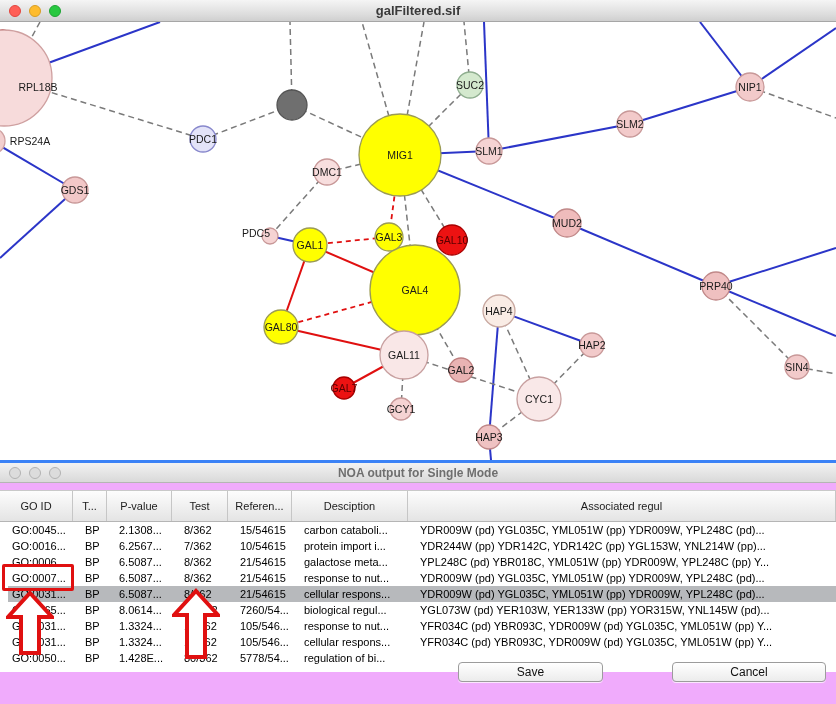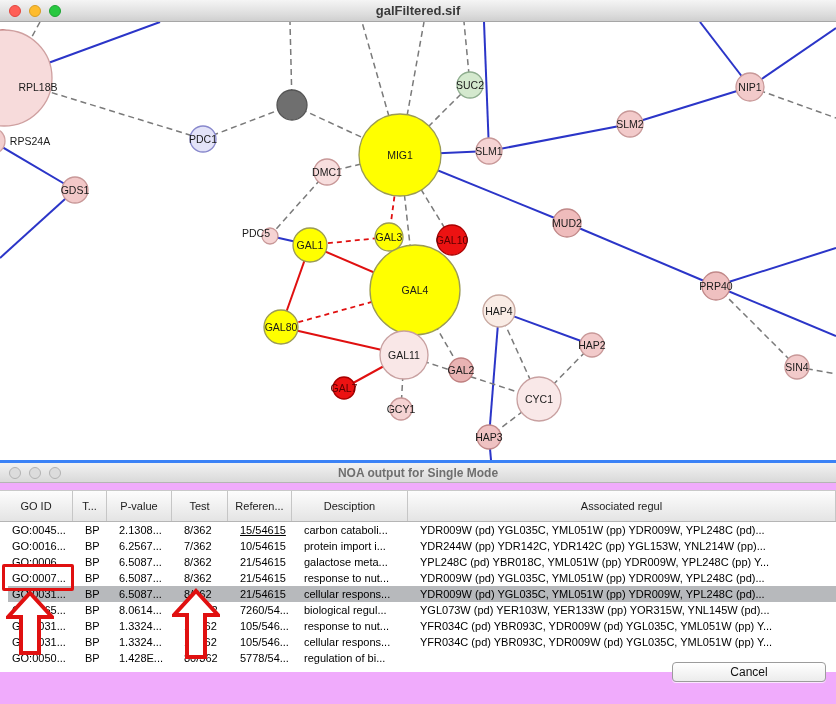--- a/index.html
+++ b/index.html
@@ -198,21 +198,21 @@
       <div class="th" style="width: 64px;">Referen...</div>
       <div class="th" style="width: 116px;">Desciption</div>
       <div class="th" style="width: 428px;">Associated regul</div>
     </div>
   <div class="tbody" id="table-body">
       <div class="trow">
         <div class="td" style="width: 73px;">GO:0045...</div>
         <div class="td" style="width: 34px;">BP</div>
         <div class="td" style="width: 65px;">2.1308...</div>
         <div class="td" style="width: 56px;">8/362</div>
-        <div class="td" style="width: 64px; text-decoration: underline;">15/54615</div>
+        <div class="td" style="width: 64px;">15/54615</div>
         <div class="td" style="width: 116px;">carbon cataboli...</div>
         <div class="td" style="width: 428px;">YDR009W (pd) YGL035C, YML051W (pp) YDR009W, YPL248C (pd)...</div>
       </div>
       <div class="trow">
         <div class="td" style="width: 73px;">GO:0016...</div>
         <div class="td" style="width: 34px;">BP</div>
         <div class="td" style="width: 65px;">6.2567...</div>
         <div class="td" style="width: 56px;">7/362</div>
         <div class="td" style="width: 64px;">10/54615</div>
         <div class="td" style="width: 116px;">protein import i...</div>
@@ -275,20 +275,21 @@
       <div class="trow">
         <div class="td" style="width: 73px;">GO:0050...</div>
         <div class="td" style="width: 34px;">BP</div>
         <div class="td" style="width: 65px;">1.428E...</div>
         <div class="td" style="width: 56px;">80/362</div>
         <div class="td" style="width: 64px;">5778/54...</div>
         <div class="td" style="width: 116px;">regulation of bi...</div>
       </div>
     </div>
 
+  <div class="mac-btn" id="btn-save">Save</div>
   <div class="mac-btn" id="btn-cancel">Cancel</div>
 </div>
 
 <div class="anno" id="anno-box"></div>
 <svg class="anno" id="anno-arrow-1" width="48" height="66" viewBox="0 0 48 66" xmlns="http://www.w3.org/2000/svg">
   <polygon points="24,3 46,27 33,27 33,63 15,63 15,27 2,27" fill="#ffffff" stroke="#e01010" stroke-width="4"></polygon>
 </svg>
 <svg class="anno" id="anno-arrow-2" width="48" height="72" viewBox="0 0 48 72" xmlns="http://www.w3.org/2000/svg">
   <polygon points="24,3 46,27 33,27 33,69 15,69 15,27 2,27" fill="#ffffff" stroke="#e01010" stroke-width="4"></polygon>
 </svg>

